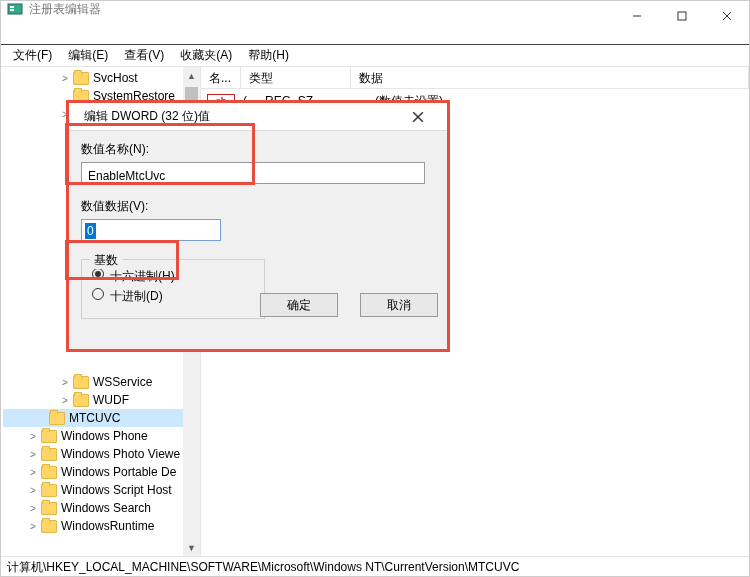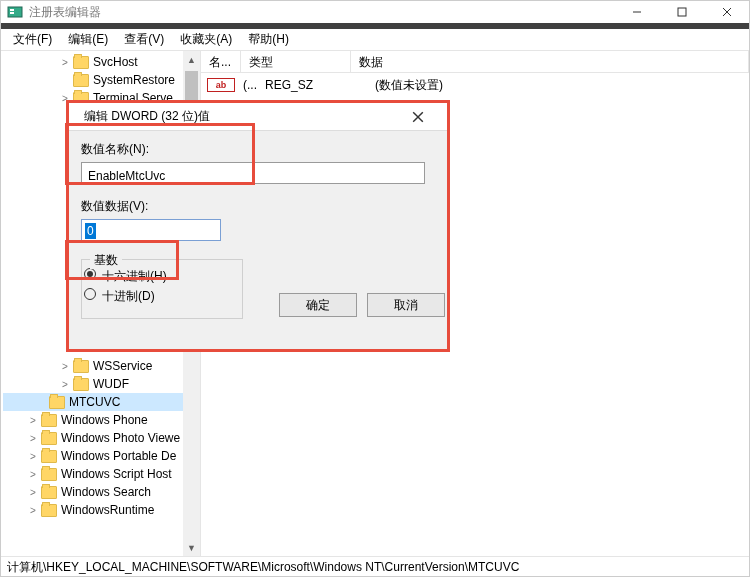--- a/index.html
+++ b/index.html
@@ -1,20 +1,20 @@
 <!DOCTYPE html>
 <html><head>
 <meta charset="utf-8">
 <style>
   * { box-sizing: border-box; font-family: "Microsoft YaHei", "Segoe UI", sans-serif; font-size: 12px; }
   body { margin: 0; width: 750px; height: 577px; background: #fff; overflow: hidden; position: relative; }
 
   
   .window { width: 750px; height: 577px; border: 1px solid #ccc; display: flex; flex-direction: column; }
-  .titlebar { height: 28px; display: flex; align-items: center; background: #fff; border-bottom: 6px solid #404040; }
+  .titlebar { height: 44px; display: flex; background: #fff; border-bottom: 1px solid #404040; }
   .titlebar .app-icon { width: 16px; height: 16px; margin: 0 6px; }
   .titlebar .title { flex: 1; color: #7a7a7a; }
   .win-controls { display: flex; }
   .win-btn { width: 45px; height: 29px; display: flex; align-items: center; justify-content: center; color: #555; }
   .win-btn svg { width: 10px; height: 10px; }
 
   .menubar { height: 22px; display: flex; align-items: center; padding: 0 4px; background: #fff; border-bottom: 1px solid #e5e5e5; }
   .menubar span { padding: 2px 8px; }
 
   .content { flex: 1; display: flex; min-height: 0; }
@@ -51,26 +51,26 @@
   .dlg-title { height: 28px; display: flex; align-items: center; padding: 0 15px; background: #fff; border-bottom: 1px solid #ddd; }
   .dlg-title .t { flex: 1; }
   .dlg-close { width: 28px; height: 28px; display: flex; align-items: center; justify-content: center; }
   .dlg-body { padding: 10px 12px; position: relative; }
   .lbl { display: block; margin-bottom: 4px; }
   .txt { width: 344px; height: 22px; border: 1px solid #9a9a9a; background: #fff; padding: 6px 6px; }
   .txt.readonly { background: #fff; color: #000; }
   .value-row { display: flex; gap: 18px; margin-top: 14px; flex-direction: column; }
   .value-input { width: 140px; height: 22px; border: 1px solid #7a9fd4; background: #fff; padding: 0; position: relative; }
   .value-input .sel { position: absolute; left: 3px; top: 3px; height: 16px; background: #0078d7; color: #fff; padding: 0 2px; line-height: 16px; }
-  .group { border: 1px solid #cfcfcf; width: 162px; padding: 8px 2px 10px; position: relative; }
+  .group { border: 1px solid #cfcfcf; width: 184px; padding: 8px 10px 10px; position: relative; }
   .group .legend { position: absolute; top: -8px; left: 8px; background: #f0f0f0; padding: 0 4px; }
   .radio { display: flex; align-items: flex-start; height: 20px; }
   .radio-dot { width: 12px; height: 12px; border: 1px solid #333; border-radius: 50%; margin-right: 6px; display: inline-flex; align-items: center; justify-content: center; }
   .radio-dot.checked::after { content: ""; width: 6px; height: 6px; background: #333; border-radius: 50%; }
-  .dlg-buttons { position: absolute; right: 2px; bottom: 12px; display: flex; gap: 10px; margin-left: 47px; }
+  .dlg-buttons { position: absolute; right: 9px; bottom: 12px; display: flex; gap: 22px; margin-left: 47px; }
   .btn { width: 78px; height: 24px; border: 1px solid #9a9a9a; background: #e8e8e8; display: flex; align-items: center; justify-content: center; }
 
   .red-box { position: absolute; border: 3px solid #e74c3c; pointer-events: none; }
 </style>
 </head>
 <body>
 
 <div class="window">
   <div class="titlebar">
     <svg class="app-icon" viewBox="0 0 16 16">

